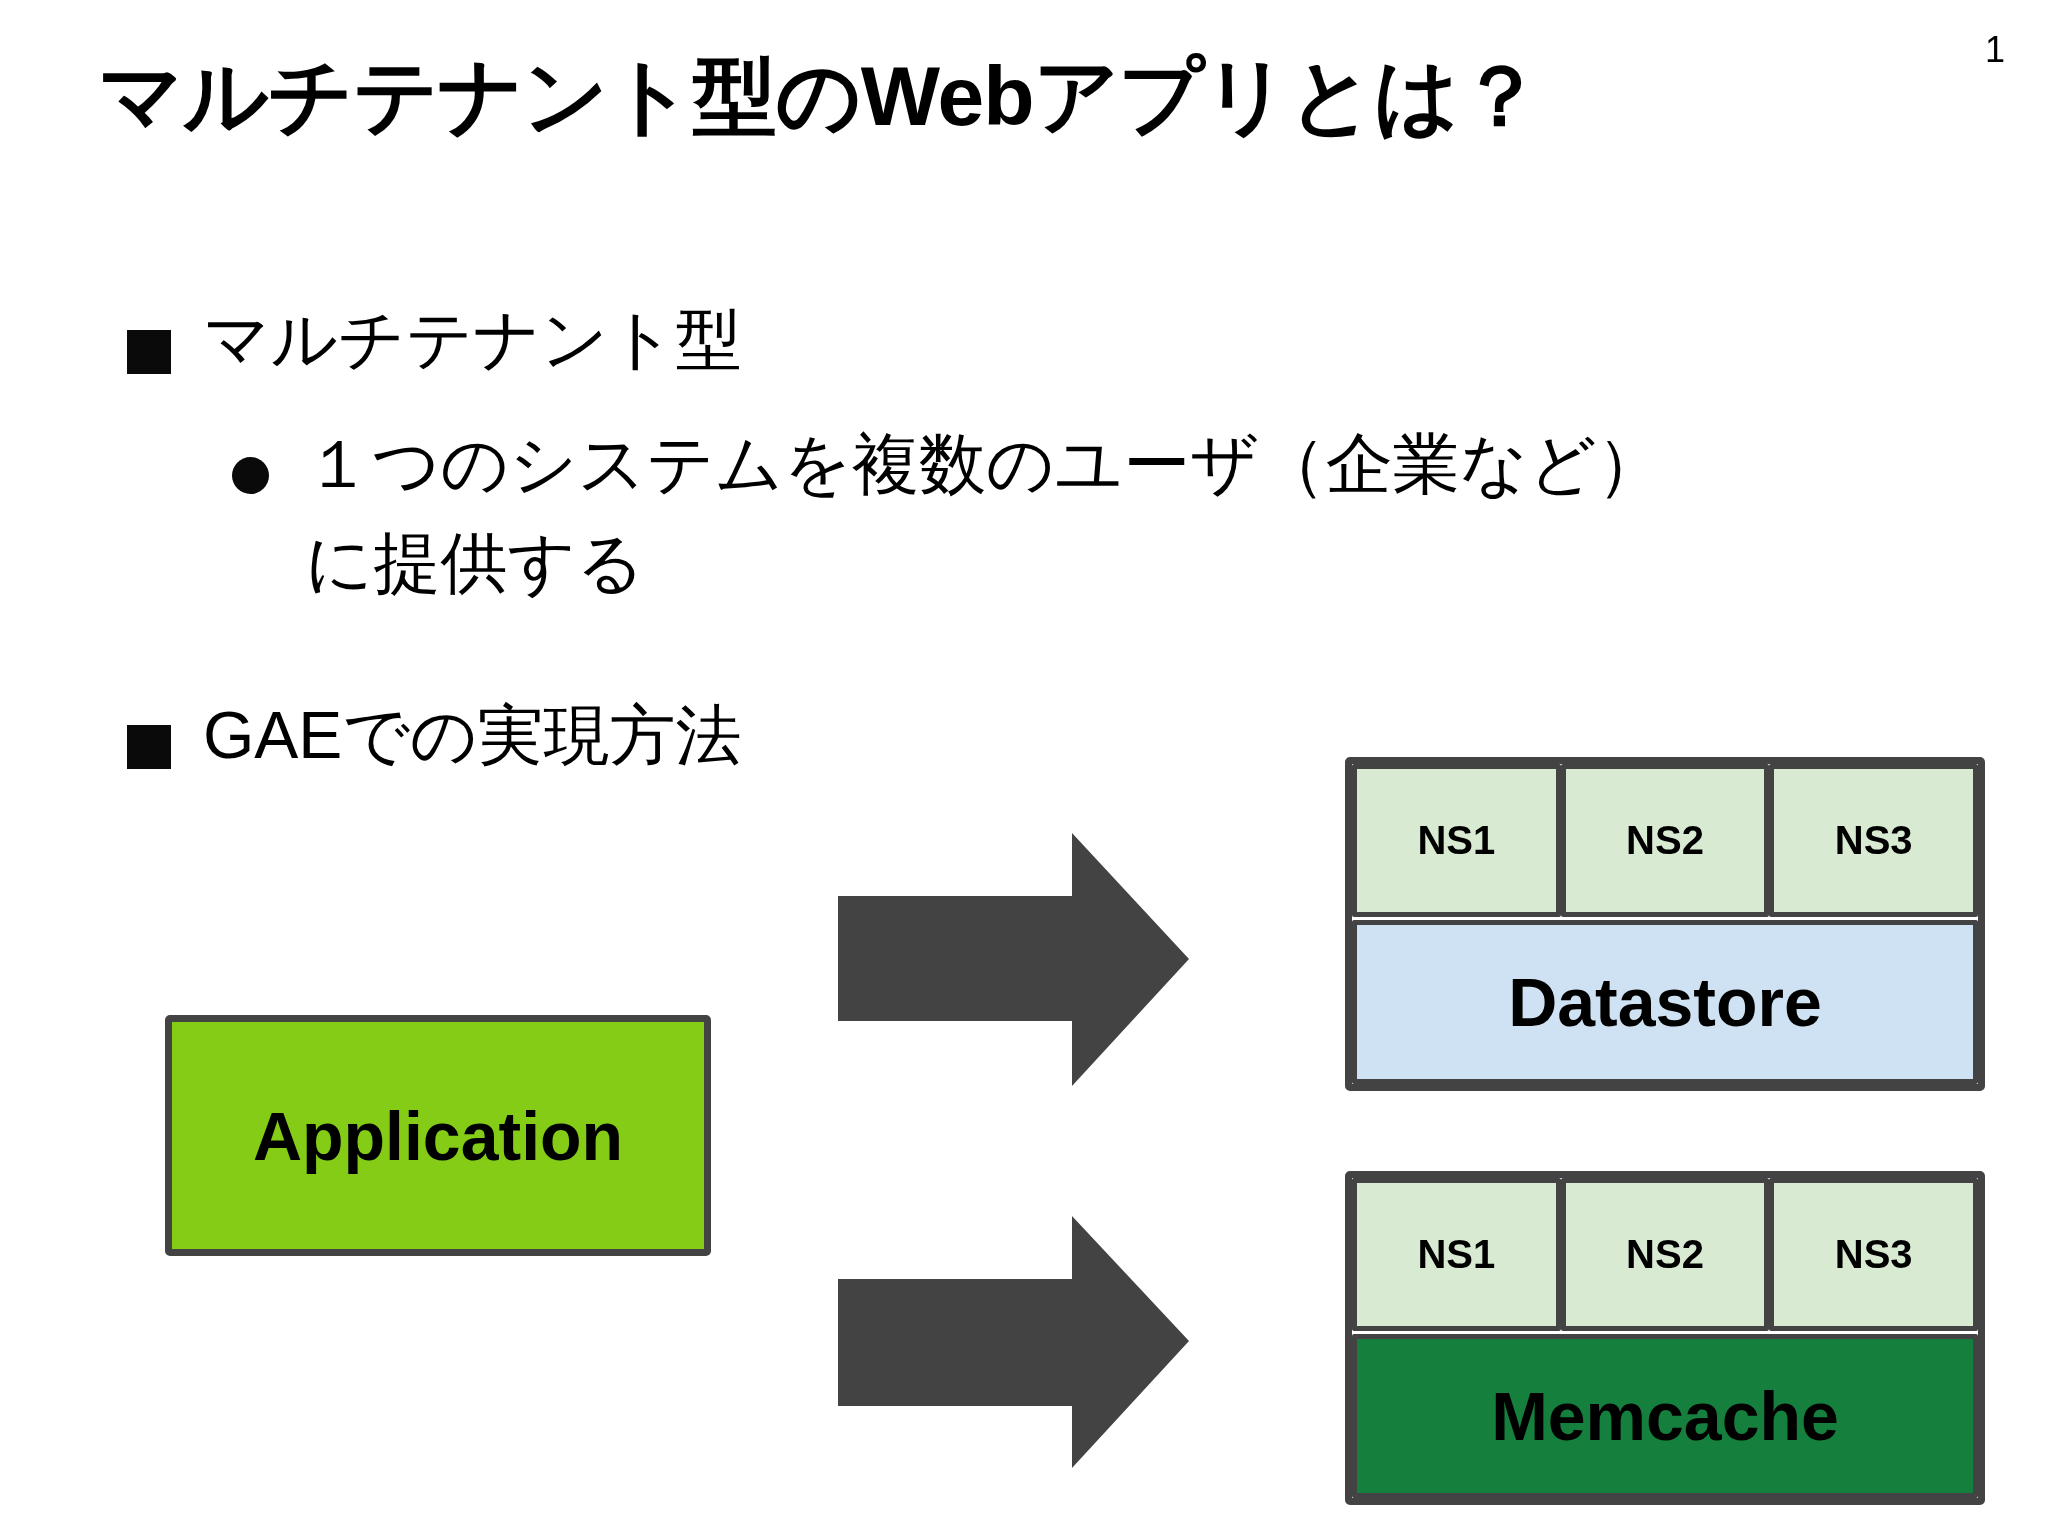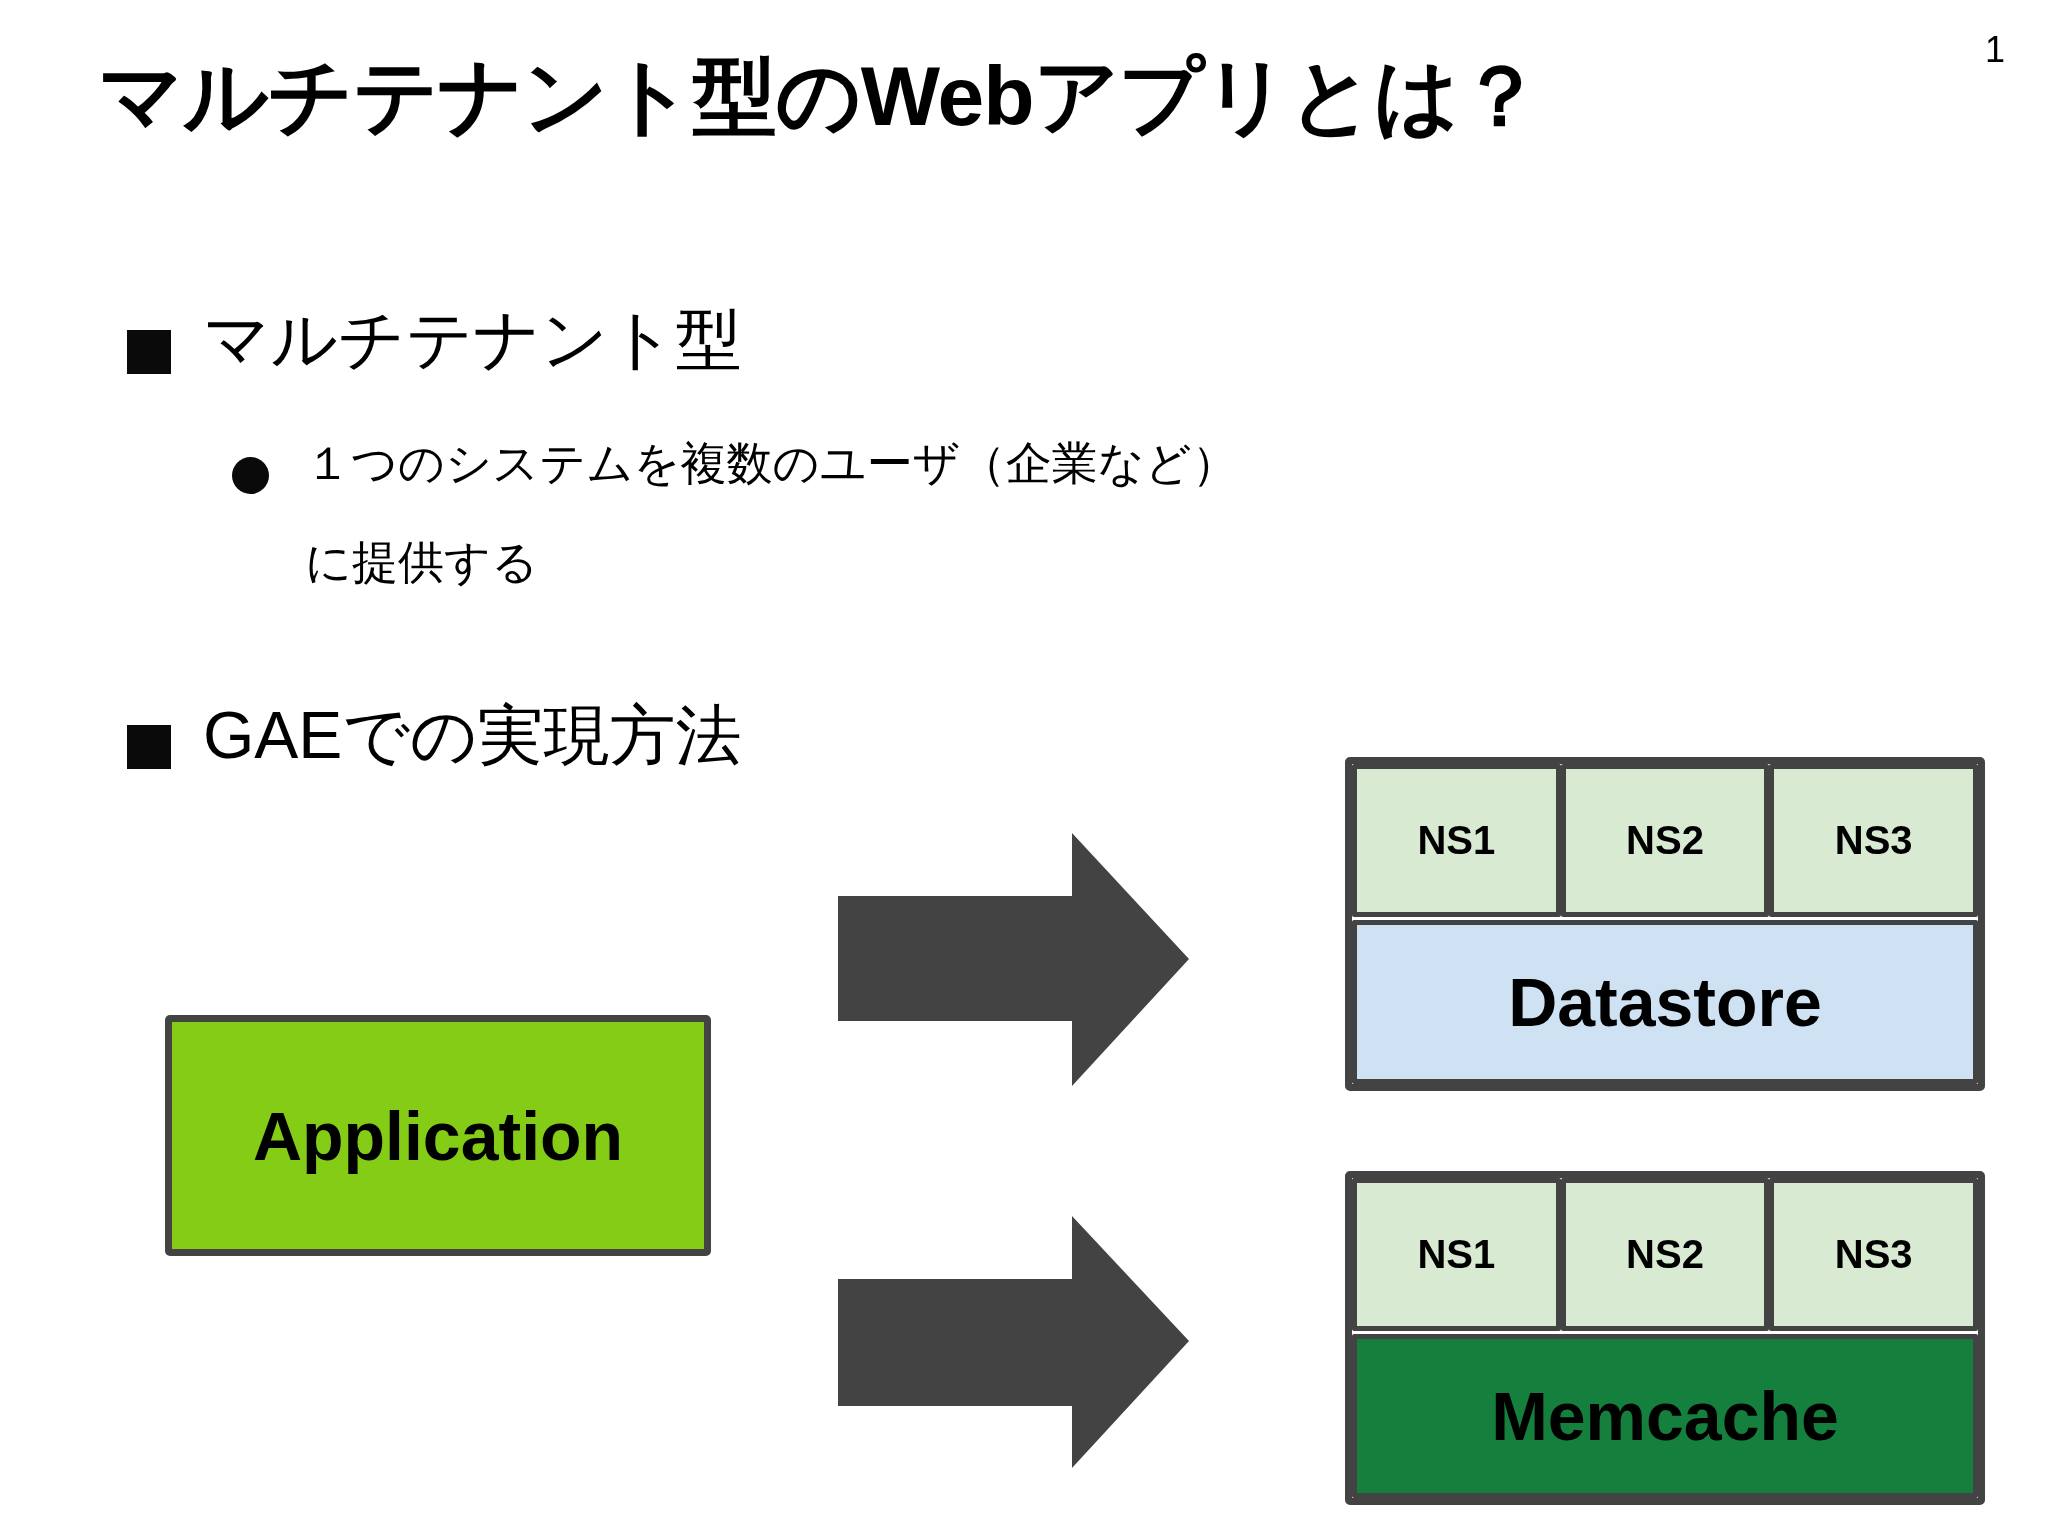--- a/index.html
+++ b/index.html
@@ -59,21 +59,21 @@
     font-size: 66px;
     font-weight: 400;
     line-height: 1.2;
     white-space: nowrap;
   }
   .bullet-text.b1 { left: 203px; top: 300px; }
   .bullet-text.b2 { left: 203px; top: 696px; }
   .sub-bullet {
     position: absolute;
     left: 305px; top: 414px;
-    font-size: 46px;
+    font-size: 67px;
     font-weight: 400;
     line-height: 99px;
     white-space: nowrap;
   }
   .app-box {
     position: absolute;
     left: 165px; top: 1015px;
     width: 546px; height: 241px;
     box-sizing: border-box;
     border: 7px solid var(--border-color, #434343);

